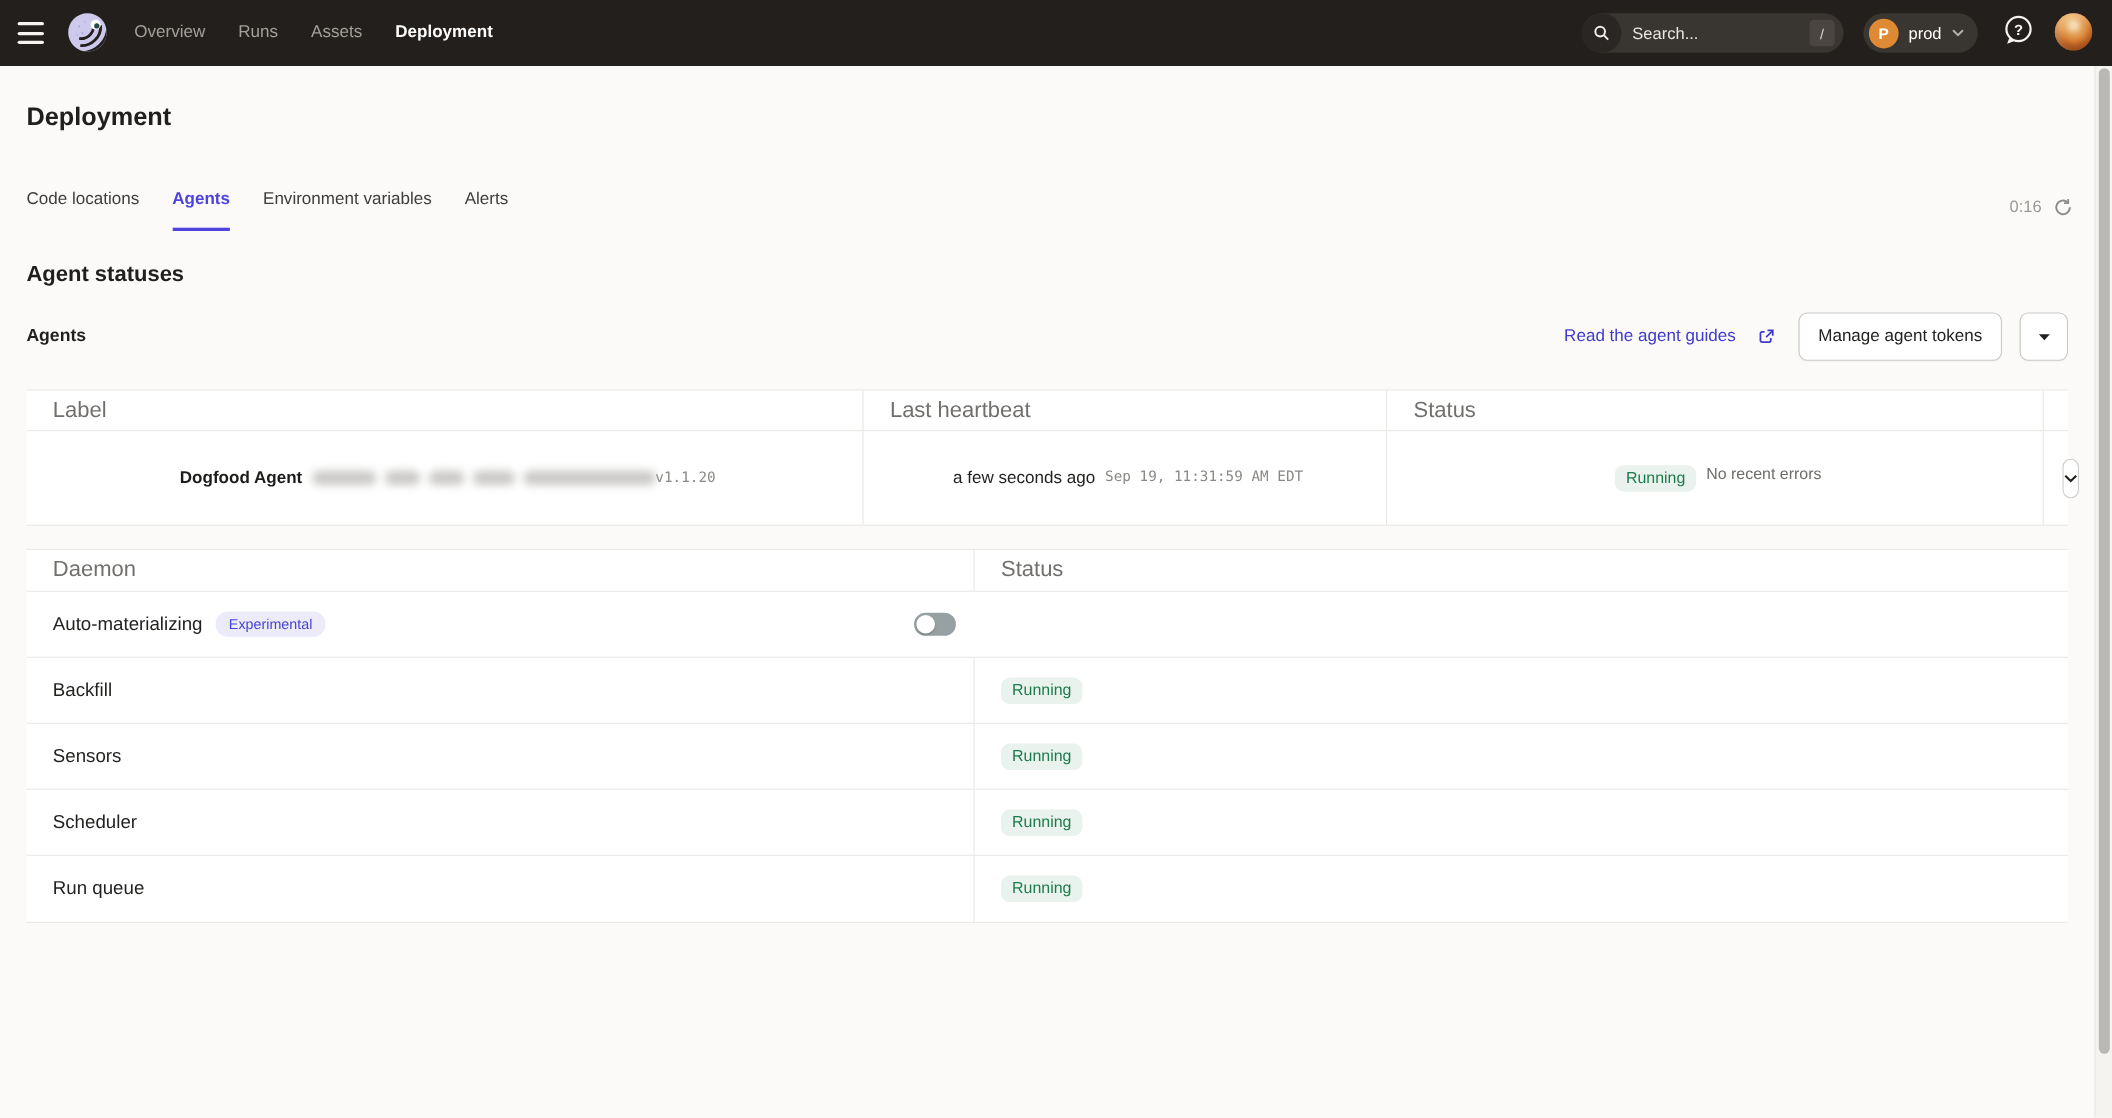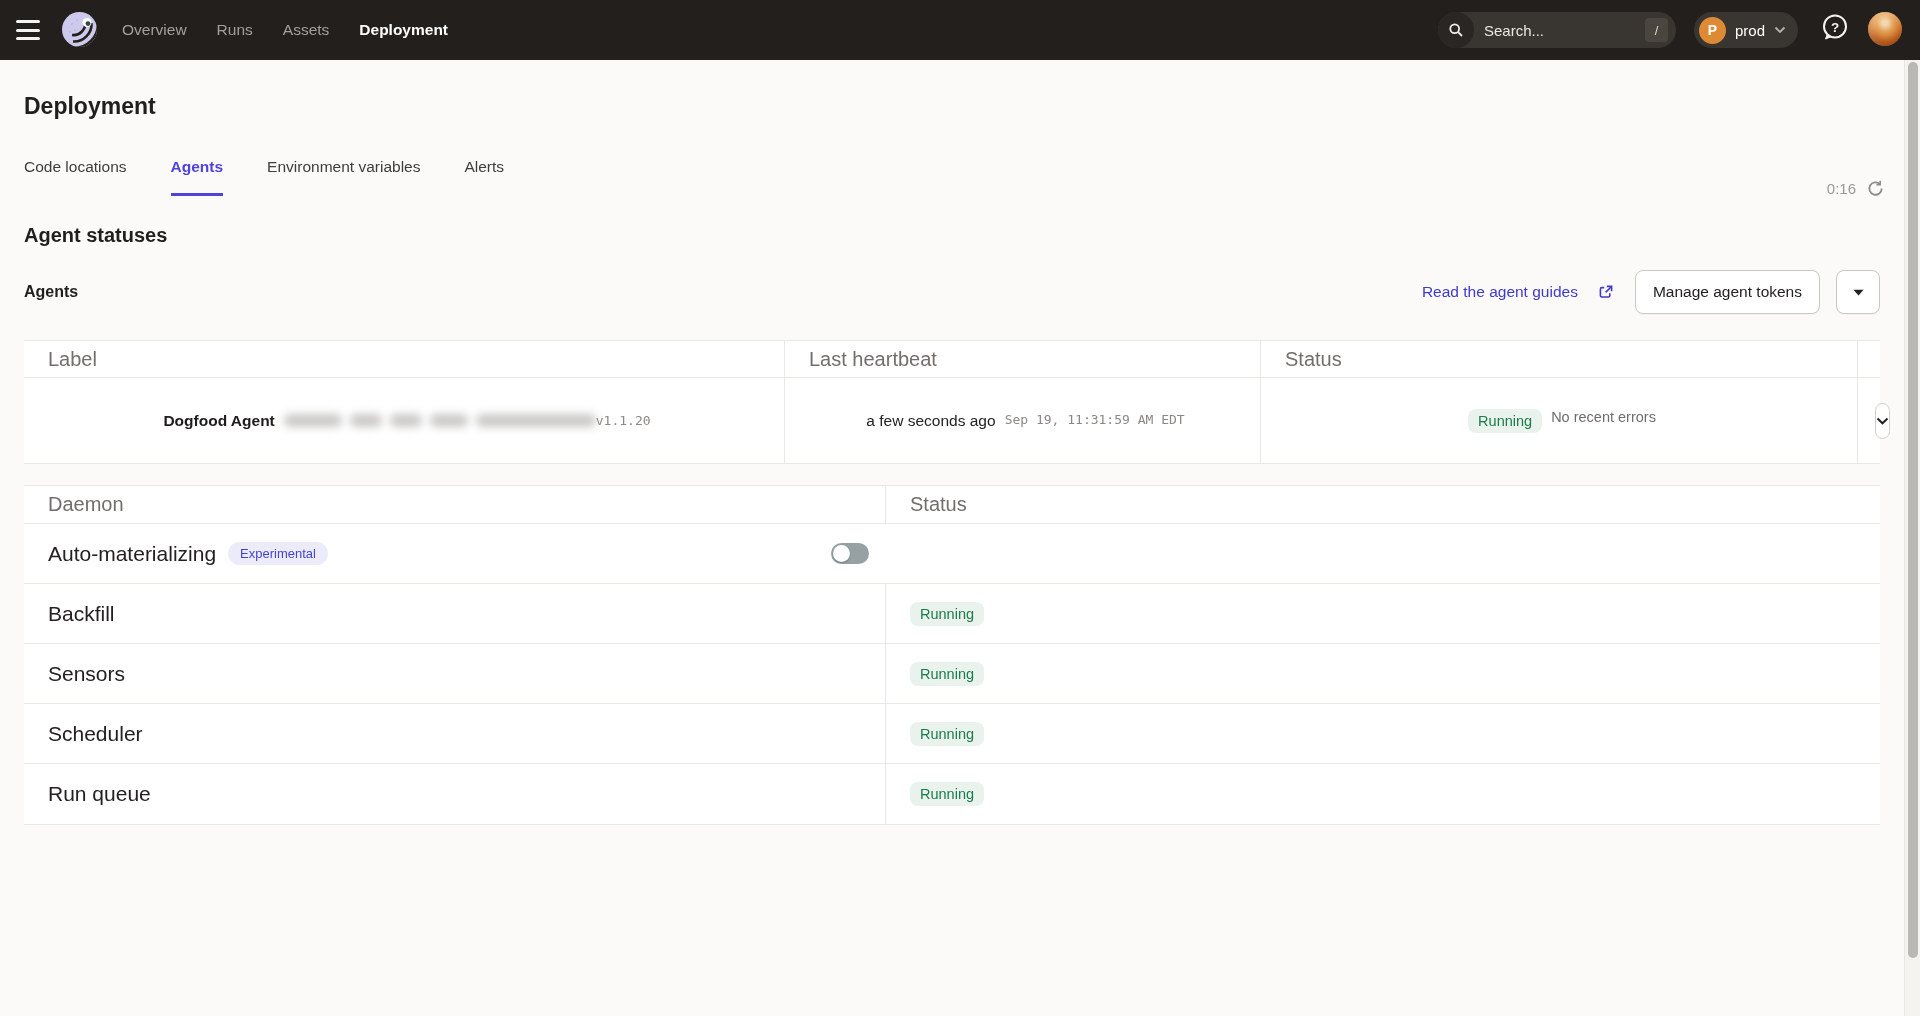--- a/index.html
+++ b/index.html
@@ -37,21 +37,21 @@
              align-items:center; justify-content:center; }
   .user-avatar { margin-left:18px; width:34px; height:34px; border-radius:50%; cursor:pointer;
                  background:radial-gradient(circle at 50% 32%, #f3d9b2 8%, #e3a45b 30%, #DE8232 55%, #A85A1F 90%);
                  box-shadow: inset 0 -6px 8px rgba(120,40,10,.45), inset 4px 4px 6px rgba(255,230,180,.5); }
 
   
   .page { position:absolute; top:60px; left:0; width:1920px; height:956px; background:#FBFAF8; }
   .pad { padding-left:24px; padding-right:40px; }
   h1.page-title { padding-top:30px; font-size:23px; line-height:32px; font-weight:700; color:#211F1E; }
 
-  .tabs { display:flex; gap:44px; margin-top:36px; }
+  .tabs { display:flex; gap:30px; margin-top:50px; }
   .tab { font-size:15.5px; line-height:18px; font-weight:500; color:#3E3D3B;
          padding-bottom:17px; cursor:pointer; border-bottom:3px solid transparent; }
   .tab.active { color:#4F43DD; font-weight:700; border-bottom-color:#4F43DD; }
 
   .timer { position:absolute; top:120px; right:36px; display:flex; align-items:center; gap:11px; }
   .timer-text { font-size:15px; color:#9B9995; }
 
   h2.section-h { margin-top:26px; font-size:20px; line-height:26px; font-weight:700; color:#211F1E; }
   h2.section-h.cloud { margin-top:60px; }
 
@@ -96,21 +96,21 @@
   .badge.green { background:#E9F2EC; color:#1C7C4B; }
   .badge.red   { background:#F9EEE9; color:#BC4A28; }
   .badge.exp   { background:#ECEBFA; color:#4743D1; font-size:13px; border-radius:12px; padding:4px 12px; }
   .muted { font-size:14.5px; color:#6E6D69; }
 
   .rowbtn { width:40px; height:36px; border:1px solid #CFCECA; border-radius:10px; background:#fff;
             display:flex; align-items:center; justify-content:center; cursor:pointer; }
   .cell-end { justify-content:center; }
 
   .daemon-cell { width:100%; display:flex; align-items:center; padding-right:16px; }
-  .daemon-name { font-size:21px; color:#232220; }
+  .daemon-name { font-size:17px; color:#232220; }
   .daemon-cell .badge.exp { margin-left:12px; }
   .toggle { margin-left:auto; width:38px; height:21px; border-radius:11px; background:#97A1A3;
             position:relative; cursor:pointer; flex:0 0 auto; }
   .toggle .knob { position:absolute; left:2px; top:2px; width:17px; height:17px; border-radius:50%;
                   background:#FFFFFF; box-shadow:0 1px 2px rgba(0,0,0,.25); }
 
   
   .scrolltrack { position:absolute; top:60px; right:0; width:16px; height:956px;
                  background:#F5F3F0; border-left:1px solid #E9E7E4; }
   .scrollthumb { position:absolute; top:2px; left:3px; width:10px; height:896px;

